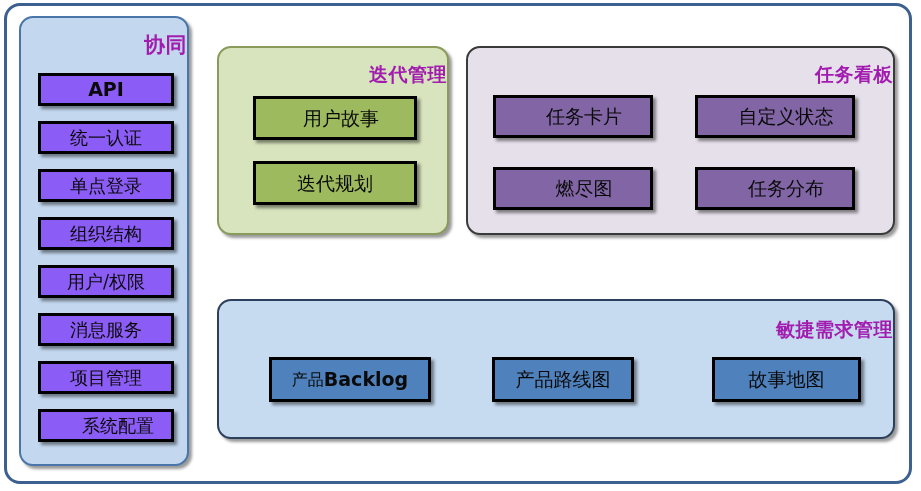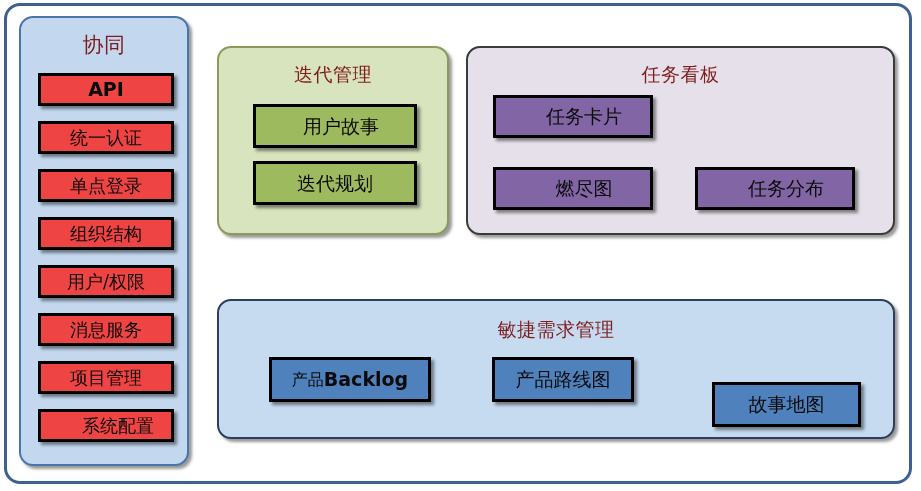--- a/index.html
+++ b/index.html
@@ -37,24 +37,24 @@
   .panel {
     position: absolute;
     box-sizing: border-box;
     border-radius: 14px;
     box-shadow: 3px 3px 3px rgba(0,0,0,0.40);
   }
   .panel-title {
     position: absolute;
     left: 0;
     right: 0;
-    text-align: center;
+    text-align: right;
     font-family: "DejaVu Sans", "Liberation Sans", sans-serif;
-    font-weight: normal;
-    color: #7f1d1d;
+    font-weight: bold;
+    color: #a21caf;
     letter-spacing: 0.5px;
   }
 
   
   .node {
     position: absolute;
     box-sizing: border-box;
     border: 3px solid #000000;
     box-shadow: 3px 3px 3px rgba(0,0,0,0.45);
     display: flex;
@@ -76,21 +76,21 @@
     border: 2px solid #4a75a8;
   }
   #sidebar-panel .panel-title {
     top: 13px;
     font-size: 21px;
   }
   .sidebar-node {
     left: 17px;
     width: 136px;
     height: 33px;
-    background: #ef4444;
+    background: #8b5cf6;
     font-size: 18px;
   }
   .sidebar-node.api-node {
     font-family: "DejaVu Sans", "Liberation Sans", sans-serif;
     font-weight: bold;
     font-size: 19px;
   }
 
   
   #iteration-panel {
@@ -153,21 +153,21 @@
     font-size: 19px;
   }
   .agile-node {
     top: 56px;
     height: 45px;
     background: #4f81bd;
     font-size: 19px;
   }
   .agile-node.n-0 { left: 50px;  width: 162px; }
   .agile-node.n-1 { left: 273px; width: 142px; }
-  .agile-node.n-2 { left: 493px; width: 149px; margin-top: 25px; }
+  .agile-node.n-2 { left: 493px; width: 149px; }
 
   .agile-node .mixed-cjk {
     font-family: "DejaVu Serif", "Liberation Serif", serif;
     font-size: 16px;
   }
   .agile-node .mixed-latin {
     font-family: "DejaVu Sans", "Liberation Sans", sans-serif;
     font-weight: bold;
     font-size: 19px;
   }
@@ -188,28 +188,29 @@
     <div class="node sidebar-node" style="top:199px;">组织结构</div>
     <div class="node sidebar-node" style="top:247px;text-align:center;">用户/权限</div>
     <div class="node sidebar-node" style="top:295px;">消息服务</div>
     <div class="node sidebar-node" style="top:343px;">项目管理</div>
     <div class="node sidebar-node" style="top:391px;padding-left:24px;">系统配置</div>
   </div>
 
   <div class="panel" id="iteration-panel">
     <div class="panel-title">迭代管理</div>
 
-    <div class="node iteration-node" style="top:56px;padding-left:12px;">用户故事</div>
+    <div class="node iteration-node" style="top:48px;padding-left:12px;">用户故事</div>
     <div class="node iteration-node" style="top:113px;">迭代规划</div>
   </div>
 
   <div class="panel" id="taskboard-panel">
     <div class="panel-title">任务看板</div>
 
     <div class="node task-node col-1 row-1">任务卡片</div>
+    <div class="node task-node col-2 row-1">自定义状态</div>
     <div class="node task-node col-1 row-2">燃尽图</div>
     <div class="node task-node col-2 row-2">任务分布</div>
   </div>
 
   <div class="panel" id="agile-panel">
     <div class="panel-title">敏捷需求管理</div>
 
     <div class="node agile-node n-0">
       <span class="mixed-cjk">产品</span>
         <span class="mixed-latin">Backlog</span>

